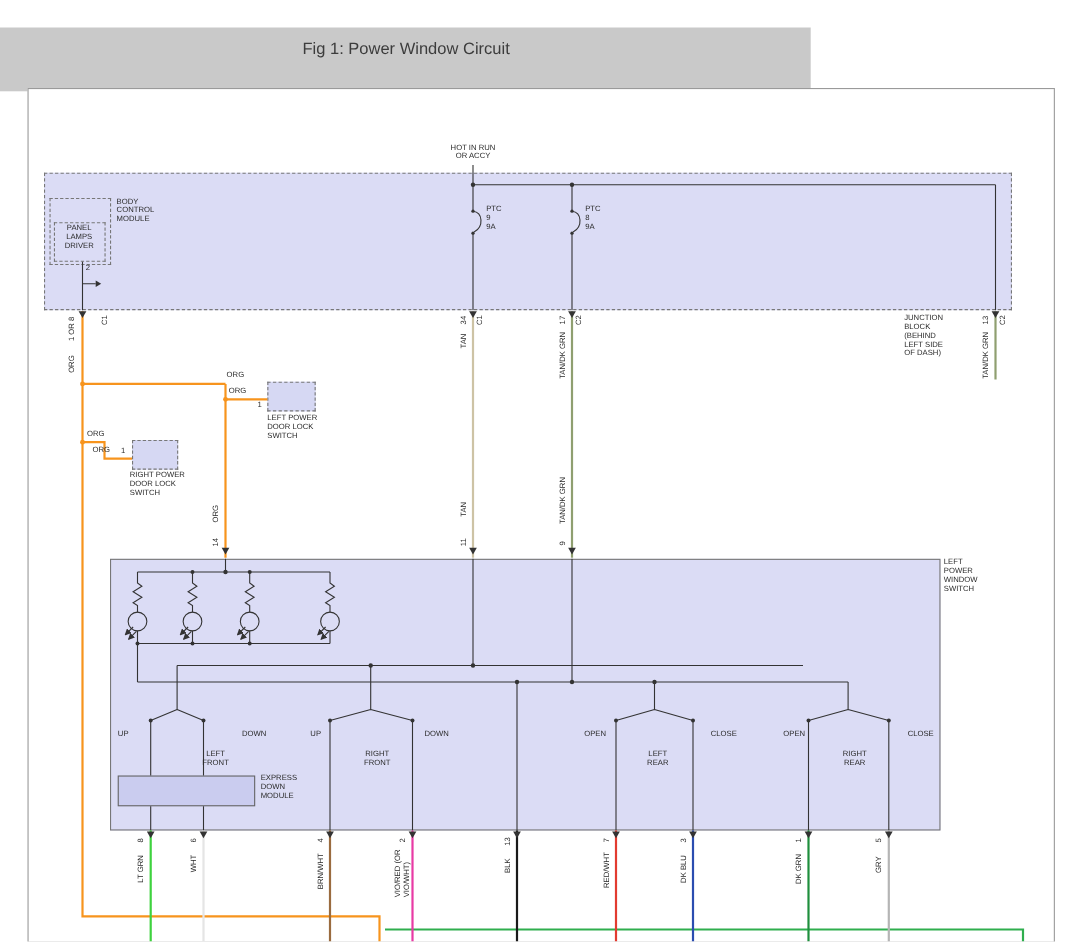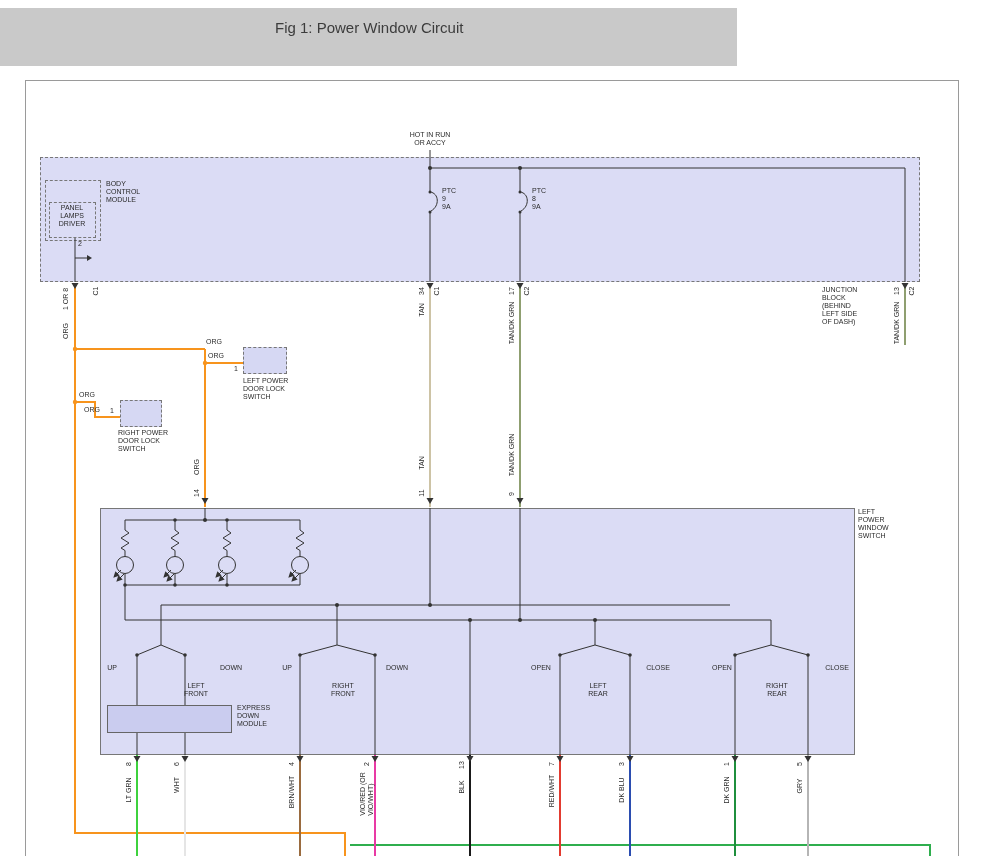--- a/index.html
+++ b/index.html
@@ -1,18 +1,18 @@
 <!DOCTYPE html>
 <html><head>
 <meta charset="utf-8">
 <style>
   html,body{margin:0;padding:0}
   body{width:982px;height:856px;position:relative;background:#fff;overflow:hidden;
        font-family:"Liberation Sans",sans-serif}
-  .topbar{position:absolute;left:0;top:8px;width:737px;height:58px;background:#c9c9c9}
+  .topbar{position:absolute;left:0;top:25px;width:737px;height:58px;background:#c9c9c9}
   .title{position:absolute;left:275px;top:11px;font-size:15px;color:#3c3c3c;white-space:nowrap}
   .frame{position:absolute;left:25px;top:80px;width:932px;height:775px;border:1px solid #9a9a9a;background:#fff}
   .box{position:absolute;box-sizing:border-box}
   .jbox{background:#dbdcf5;border:1px dashed #777}
   .dash{border:1px dashed #777;background:transparent}
   .solid{border:1px solid #777}
   .L{position:absolute;font-size:7px;line-height:8px;color:#2a2a2a;white-space:nowrap}
   .C{transform:translate(-50%,0);text-align:center}
   .V{position:absolute;font-size:7px;line-height:7.5px;color:#2a2a2a;white-space:nowrap;
      transform:translate(-50%,-50%) rotate(-90deg)}

